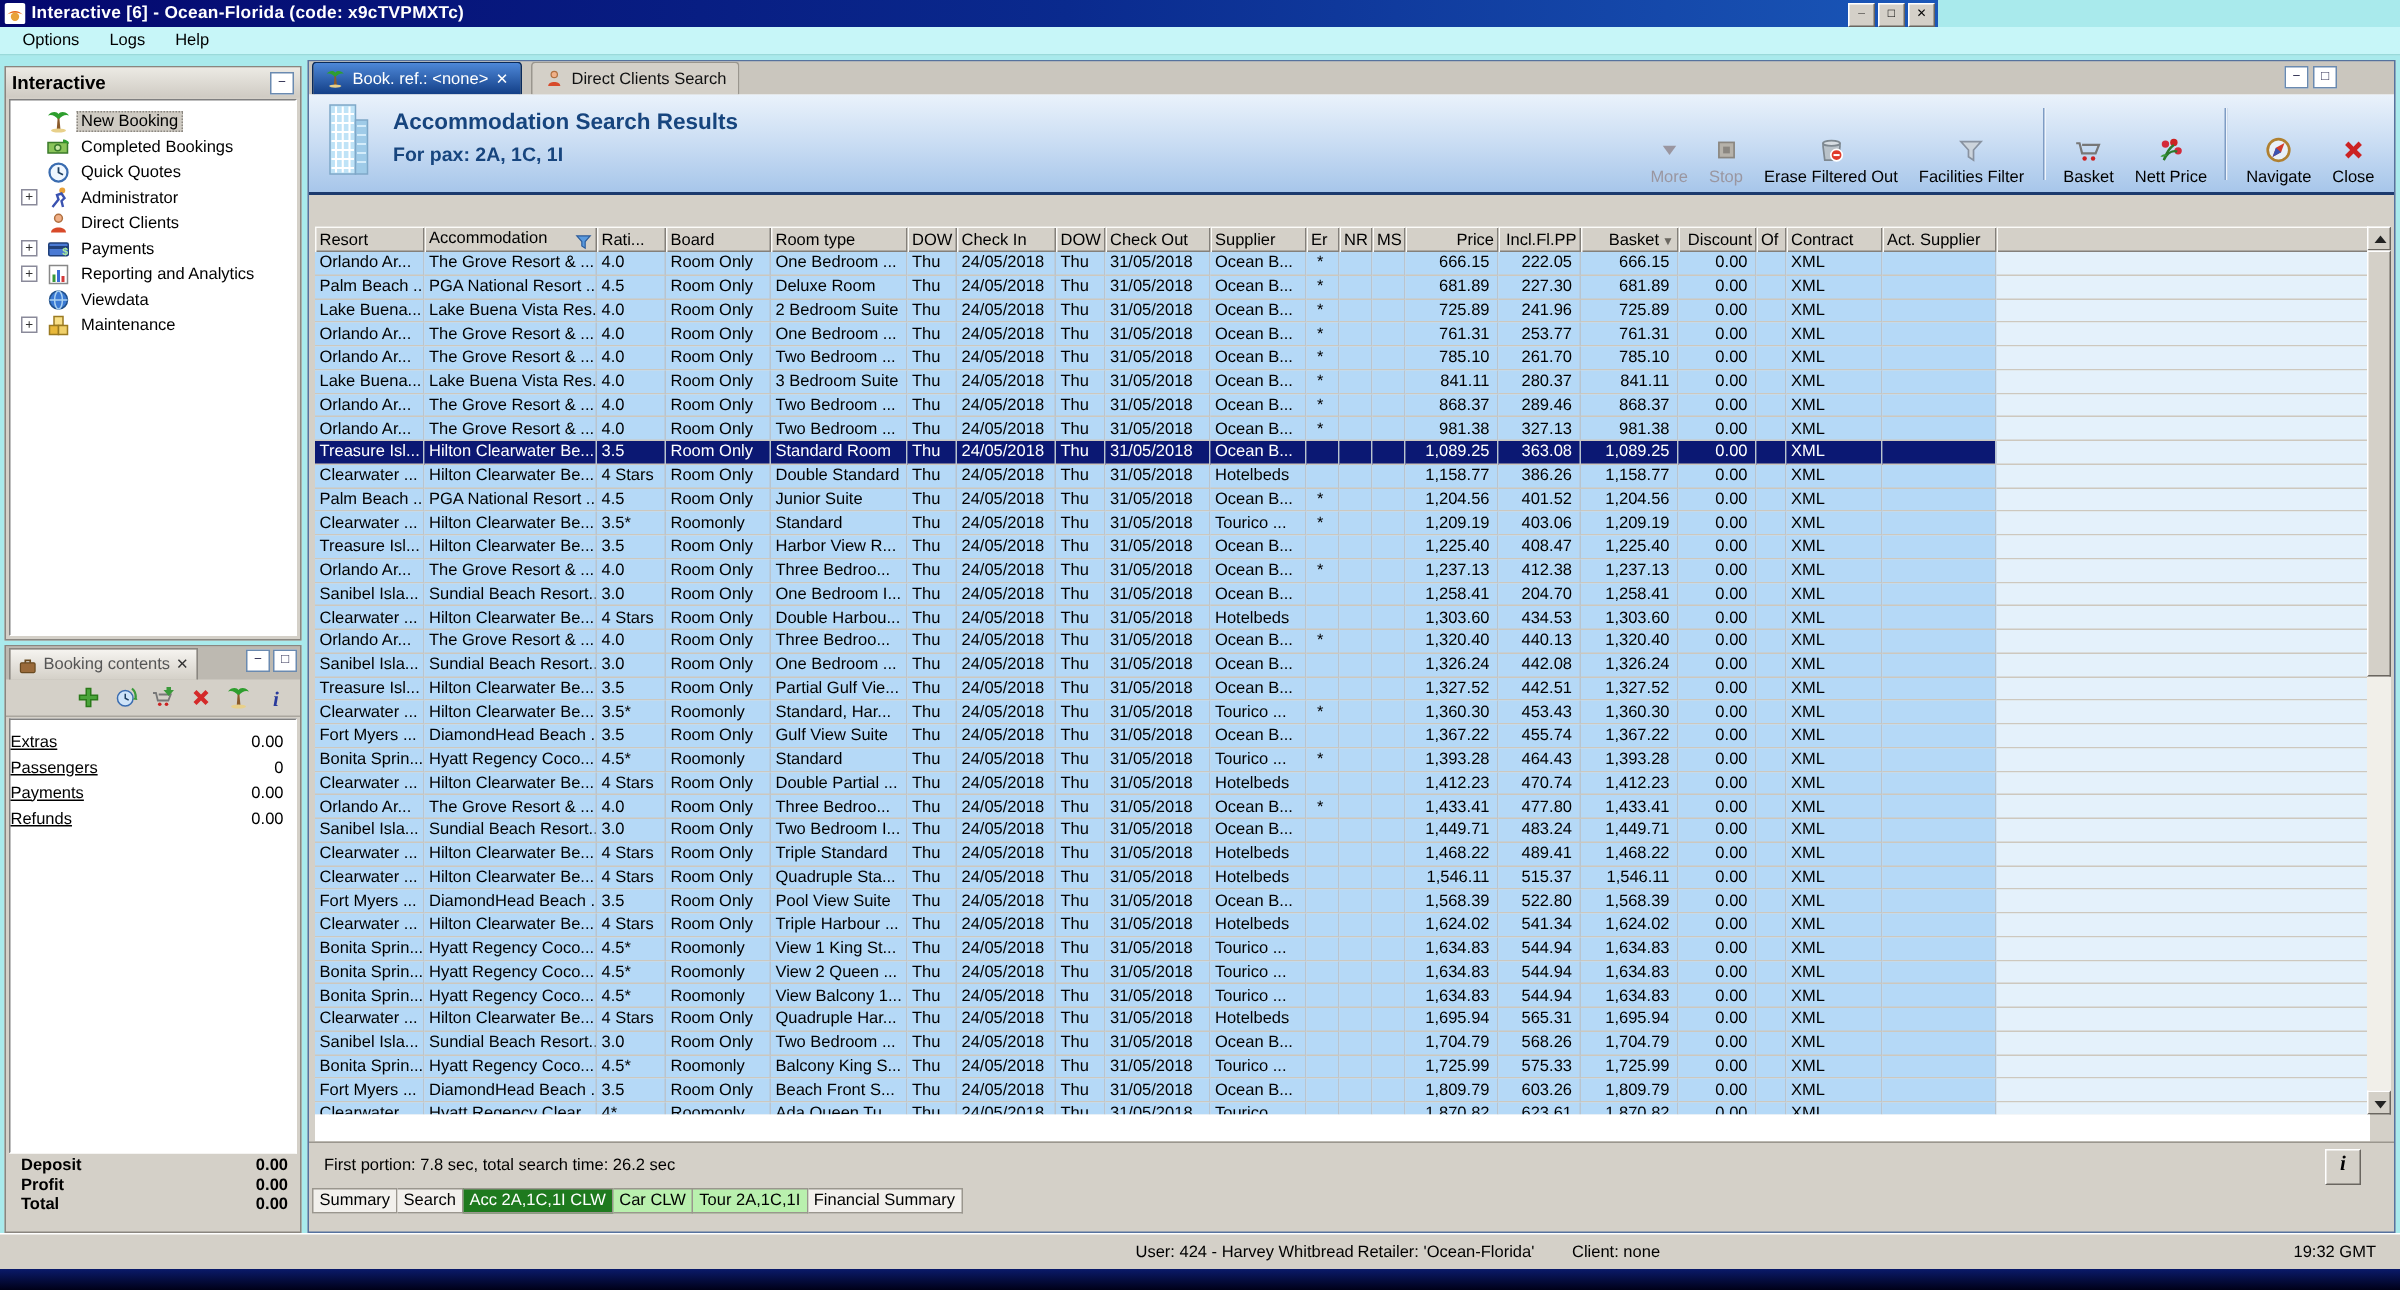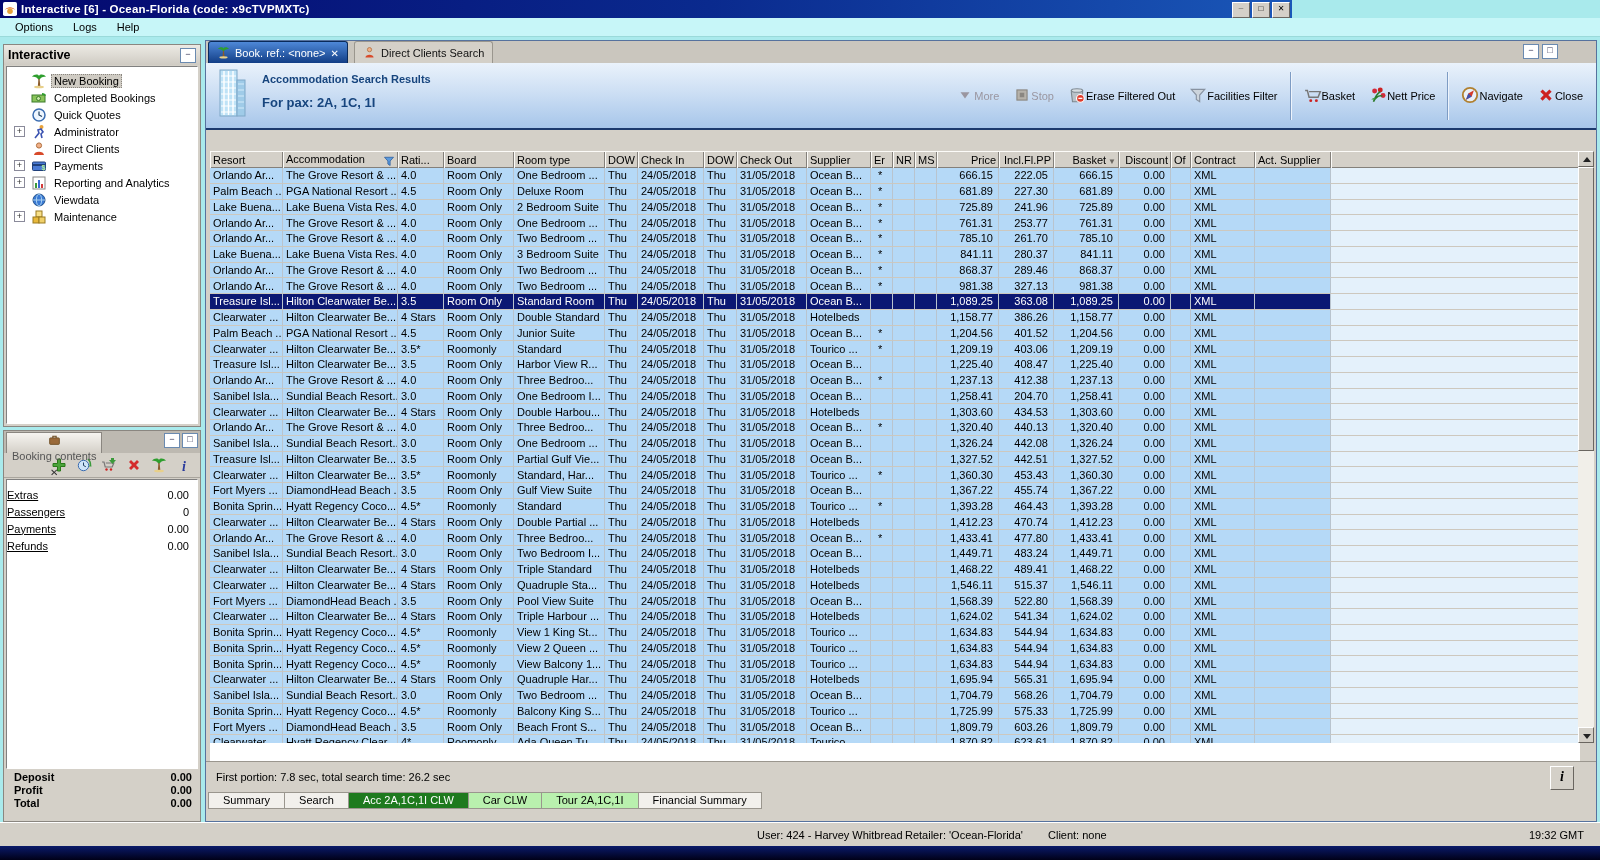--- a/index.html
+++ b/index.html
@@ -46,21 +46,21 @@
   .texp-sp{width:11px;margin-left:7px;}
   .trow .ic{margin-left:6px;}
   .tlabel{margin-left:4px;padding:1px 3px;white-space:nowrap;}
   .trow.sel .tlabel{background:#cfcbc3;border:1px dotted #8a8680;padding:0 2px;}
 
   
   #bkpanel{left:3px;top:430px;width:198px;height:392px;background:#d4d0c8;
     border:1px solid #8a8680;box-sizing:border-box;}
   #bktabrow{height:22px;background:#bdb9b1;display:flex;align-items:flex-end;position:relative;}
   #bktab{height:20px;margin-left:2px;padding:0 5px;background:linear-gradient(180deg,#f6f4f0,#d4d0c8);
-    border:1px solid #8a8680;border-bottom:none;display:flex;align-items:center;gap:4px;color:#555;flex-direction:column;}
+    border:1px solid #8a8680;border-bottom:none;display:flex;align-items:center;gap:4px;color:#555;}
   #bktab .x::after{content:"✕";font-weight:bold;color:#333;font-size:10px;}
   #bkmini{position:absolute;right:2px;top:2px;display:flex;gap:2px;}
   #bktoolbar{height:24px;display:flex;align-items:center;justify-content:flex-end;gap:9px;
     padding-right:8px;border-bottom:1px solid #aaa69e;}
   #bklist{position:absolute;left:2px;top:48px;right:2px;bottom:52px;background:#fff;
     border:1px solid;border-color:#808080 #fff #fff #808080;padding-top:6px;}
   .bkrow{height:17px;display:flex;align-items:center;}
   .bkrow .l{text-decoration:underline;}
   .bkrow .v{margin-left:auto;margin-right:8px;}
   #bktotals{position:absolute;left:0;bottom:2px;right:0;height:48px;padding-top:4px;}
@@ -79,24 +79,24 @@
   #tab0 .x::after{content:"✕";color:#fff;font-size:10px;font-weight:bold;}
   #tab1{left:148px;background:#d4d0c8;color:#111;border:1px solid #9a968e;border-bottom:none;
     border-radius:3px 3px 0 0;}
   #mainmini{position:absolute;right:38px;top:3px;display:flex;gap:3px;}
   
   #hdrzone{left:0;top:22px;width:100%;height:65px;
     background:linear-gradient(180deg,#eaf2fb 0%,#cddff4 45%,#a7c6ea 100%);
     border-bottom:2px solid #1c3a6e;}
   #bldico{left:10px;top:5px;width:32px;height:52px;}
   #bldico svg{width:100%;height:100%;}
-  #ptitle{left:56px;top:10px;font-size:11px;font-weight:bold;color:#17457e;}
+  #ptitle{left:56px;top:10px;font-size:15px;font-weight:bold;color:#17457e;}
   #psub{left:56px;top:32px;font-size:13px;font-weight:bold;color:#17457e;}
   #hdrtoolbar{position:absolute;right:6px;top:5px;height:56px;display:flex;align-items:stretch;}
-  .tbtn{display:flex;flex-direction:row;align-items:center;justify-content:flex-end;
+  .tbtn{display:flex;flex-direction:column;align-items:center;justify-content:flex-end;
     padding:0 7px;cursor:default;}
   .tbtn .ic18{margin-bottom:3px;}
   .tbtn .lb{white-space:nowrap;}
   .tbtn.disabled .lb{color:#9a96a0;}
   .tsep{width:1px;background:#7e9cc4;border-right:1px solid #eef4fc;margin:4px 5px;}
   
   #countstrip{left:0;top:87px;width:100%;height:23px;background:#d4d0c8;
     border-top:1px solid #f8f6f2;}
   #countlbl{left:8px;top:5px;font-weight:bold;}
   
@@ -126,21 +126,21 @@
   #sthumb{position:absolute;left:0;top:16px;width:16px;height:284px;background:#d4d0c8;
     border:1px solid;border-color:#fff #6a6660 #6a6660 #fff;box-sizing:border-box;}
   
   #undertable{left:4px;top:702px;width:1370px;height:18px;background:#fff;}
   #infostrip{left:0;top:720px;width:100%;height:31px;background:#d4d0c8;border-top:1px solid #9a968e;}
   #timing{left:10px;top:9px;}
   #infobtn{right:22px;top:4px;width:22px;height:22px;background:#d4d0c8;border:1px solid;
     border-color:#fff #6a6660 #6a6660 #fff;text-align:center;font-weight:bold;font-style:italic;
     font-family:"Liberation Serif","DejaVu Serif",serif;font-size:14px;line-height:20px;}
   #btabs{left:2px;top:751px;height:17px;display:flex;align-items:flex-start;}
-  .btab{height:15px;line-height:15px;padding:0 14px;background:#f2f0ec;border:1px solid #9a968e;
+  .btab{height:15px;line-height:15px;padding:0 4px;background:#f2f0ec;border:1px solid #9a968e;
     border-left:none;white-space:nowrap;}
   .btab:first-child{border-left:1px solid #9a968e;}
   .btab.dark-green{background:#1e7a1e;color:#fff;}
   .btab.light-green{background:#b9f0ae;}
 
   
   #statusbar{left:0;top:822px;width:1600px;height:24px;background:#d4d0c8;border-top:1px solid #fff;}
   #statusbar span{position:absolute;top:6px;}
   #st-user{left:757px;} #st-ret{left:905px;} #st-cli{left:1048px;} #st-time{right:16px;}
   #bottomstrip{left:0;top:846px;width:1600px;height:14px;

